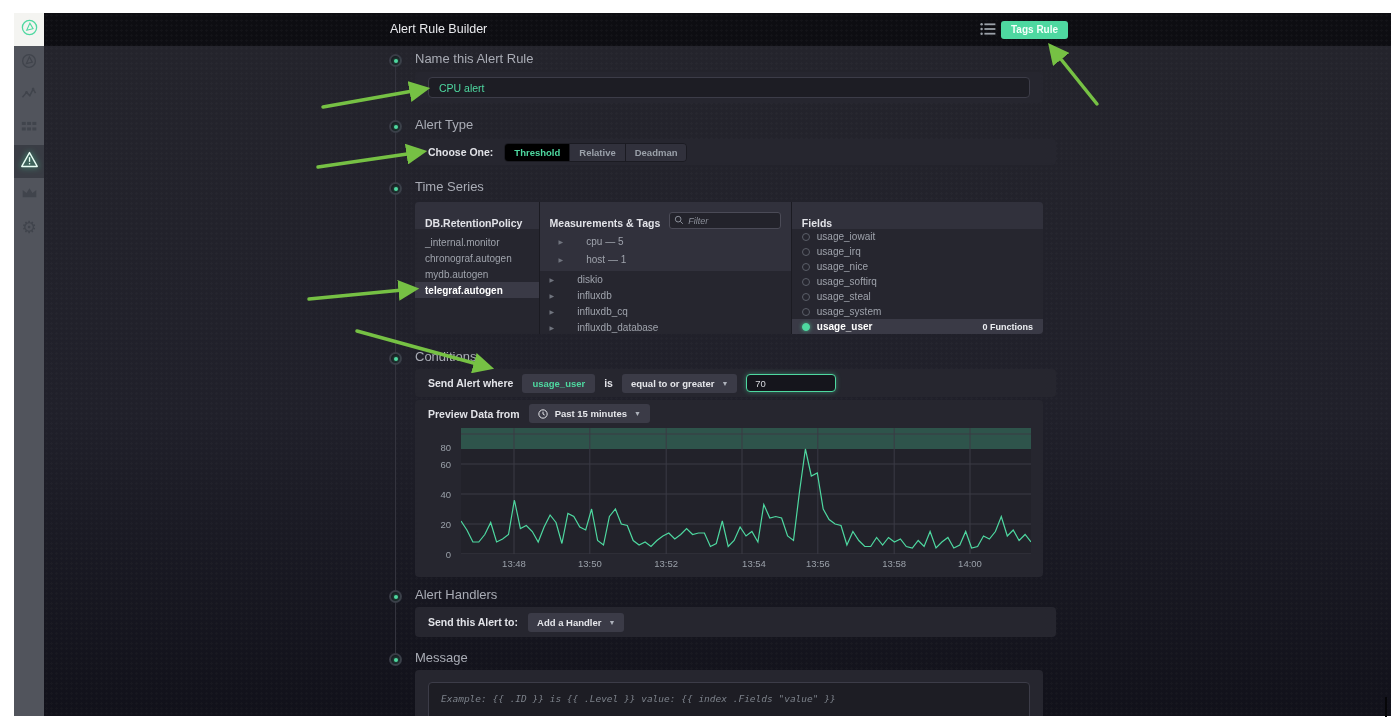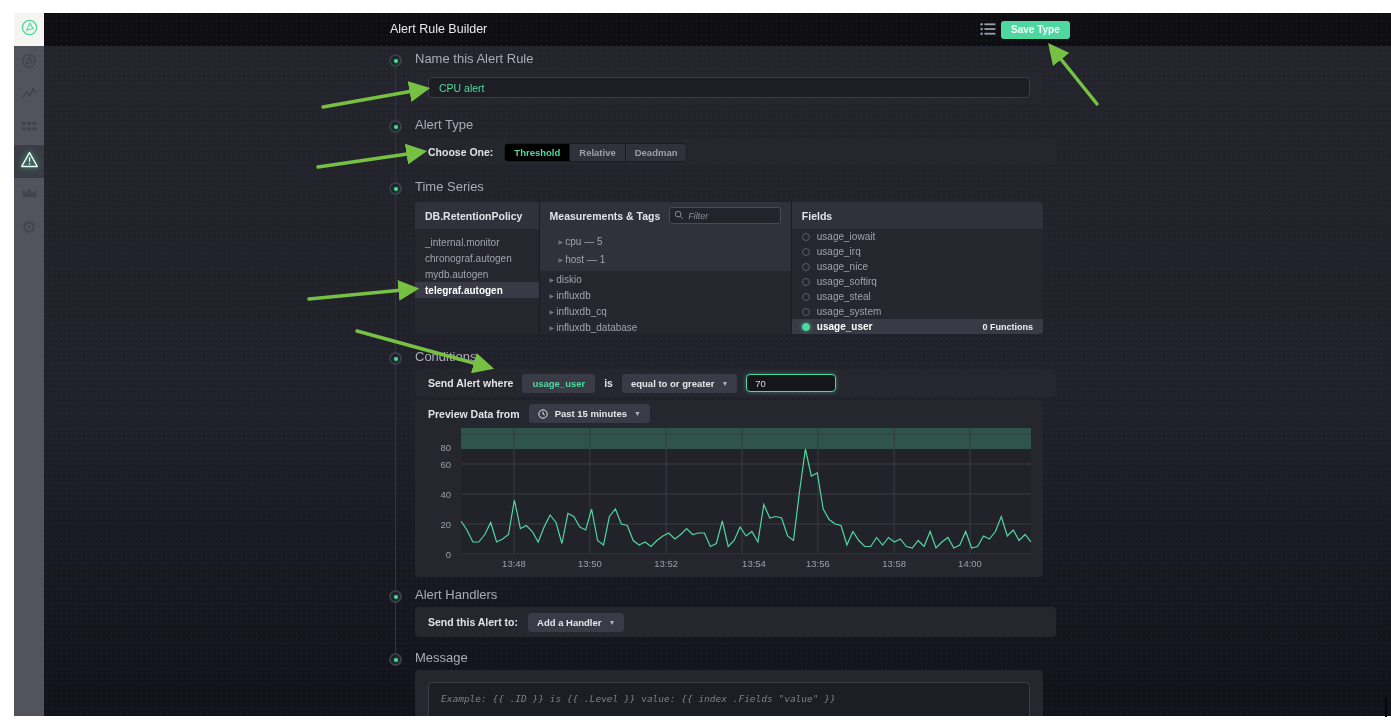--- a/index.html
+++ b/index.html
@@ -51,33 +51,33 @@
            border-right:1px solid #1b1b22;cursor:default}
   .seg-btn:last-child{border-right:none}
   .seg-btn.active{background:#000000;color:#4ed8a0}
 
   
   #panel-ts{top:156px;height:132px;display:flex;overflow:hidden}
   .ts-col{display:flex;flex-direction:column;border-right:1px solid #1b1b22;overflow:hidden}
   #ts-col-db{width:124px}
   #ts-col-meas{width:252px}
   #ts-col-fields{width:252px;border-right:none}
-  .ts-header{height:27px;min-height:27px;background:#31313c;display:flex;align-items:center;
+  .ts-header{height:27px;min-height:27px;background:#31313c;display:flex;align-items:flex-end;
              padding:0 10px;font-size:10.5px;font-weight:bold;color:#e2e3e8;gap:9px}
   #filter-wrap{position:relative;flex:1;height:17px}
   #filter-input{width:100%;height:17px;box-sizing:border-box;background:#23232b;border:1px solid #4b4b57;
                 border-radius:3px;color:#8a8e98;font-size:9px;font-style:italic;padding:0 6px 0 18px;
                 font-family:inherit;outline:none}
   #filter-input::placeholder{color:#8a8e98;font-style:italic}
   #filter-mag{position:absolute;left:5px;top:3px;width:10px;height:10px}
   #db-list{padding-top:5px}
   .list-row{height:16px;display:flex;align-items:center;padding:0 10px;font-size:10px;color:#9fa3ac;cursor:default}
   .list-row.selected{background:#3a3a46;color:#ffffff;font-weight:bold}
   .tag-block{background:#31313c;padding:3px 0}
-  .m-row{height:16px;display:flex;align-items:center;font-size:10px;color:#9fa3ac;padding-left:10px;gap:2px;cursor:default}
+  .m-row{height:16px;display:flex;align-items:center;font-size:10px;color:#9fa3ac;padding-left:10px;gap:23px;cursor:default}
   .tag-row{padding-left:19px;height:18px}
   .tri{font-size:6px;color:#70747e}
   .f-row{height:15px;display:flex;align-items:center;gap:7px;padding:0 10px;font-size:10px;color:#9fa3ac;cursor:default}
   .f-row.selected{background:#3a3a46;color:#ffffff;font-weight:bold}
   .fdot{width:8px;height:8px;min-width:8px;border:1px solid #5a5e68;border-radius:50%;box-sizing:border-box}
   .fdot.on{background:#4ed8a0;border-color:#4ed8a0;box-shadow:0 0 4px rgba(78,216,160,.7)}
   .fbadge{margin-left:auto;font-size:9px;font-weight:bold;color:#eceef2}
 
   
   #card-cond1{top:323px;height:28px;display:flex;align-items:center;padding-left:13px;gap:9px}
@@ -177,21 +177,21 @@
     <span id="list-icon">
       <svg width="16" height="14" viewBox="0 0 16 14">
         <circle cx="1.6" cy="2.3" r="1.2" fill="#9aa0a8"></circle>
           <rect x="4.4" y="1.4" width="11" height="1.8" fill="#9aa0a8"></rect>
         <circle cx="1.6" cy="7" r="1.2" fill="#9aa0a8"></circle>
           <rect x="4.4" y="6.1" width="11" height="1.8" fill="#9aa0a8"></rect>
         <circle cx="1.6" cy="11.7" r="1.2" fill="#9aa0a8"></circle>
           <rect x="4.4" y="10.8" width="11" height="1.8" fill="#9aa0a8"></rect>
       </svg>
     </span>
-    <button id="save-btn">Save Type</button>
+    <button id="save-btn">Tags Rule</button>
   </div>
 
   <div id="content">
     <div id="timeline"></div>
 
     <div class="bullet" style="top:8px"></div>
     <div class="bullet" style="top:74px"></div>
     <div class="bullet" style="top:136px"></div>
     <div class="bullet" style="top:306px"></div>
     <div class="bullet" style="top:544px"></div>

